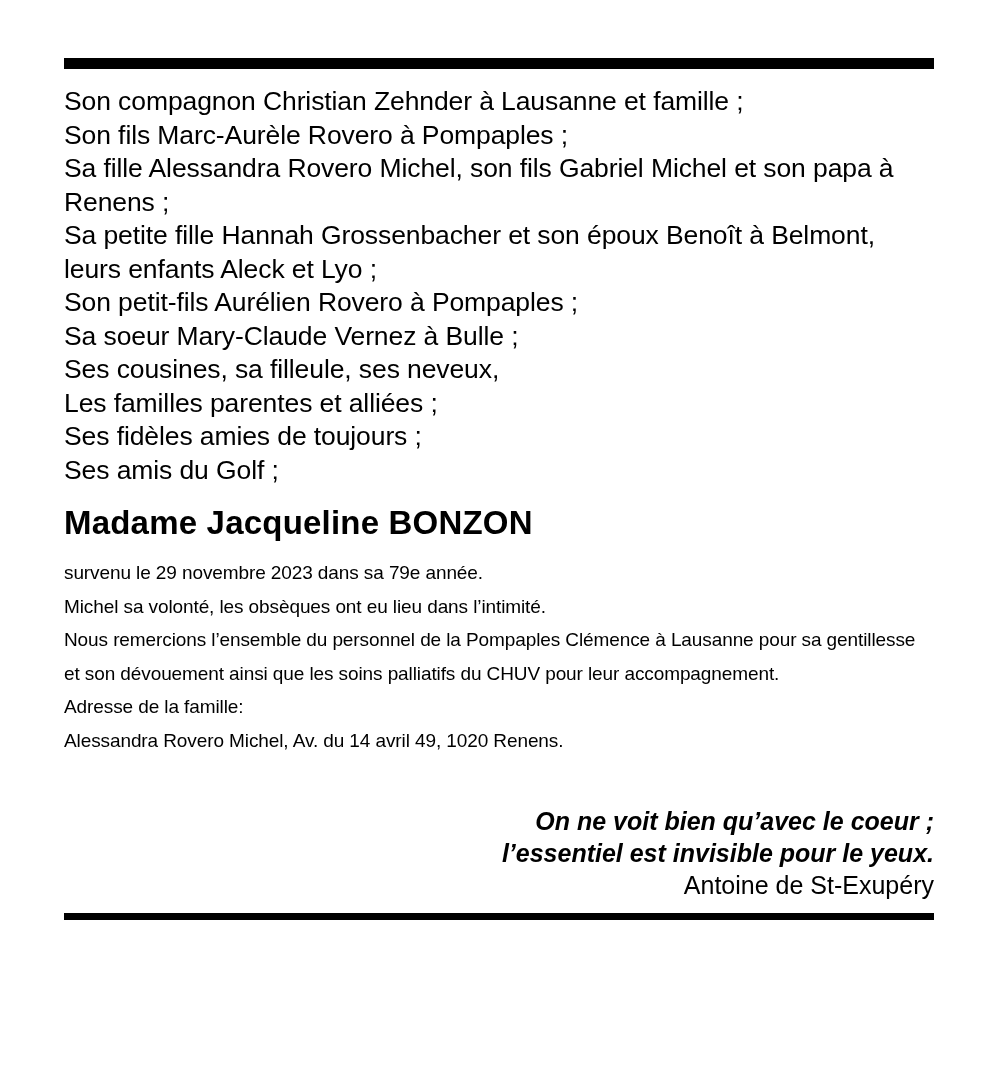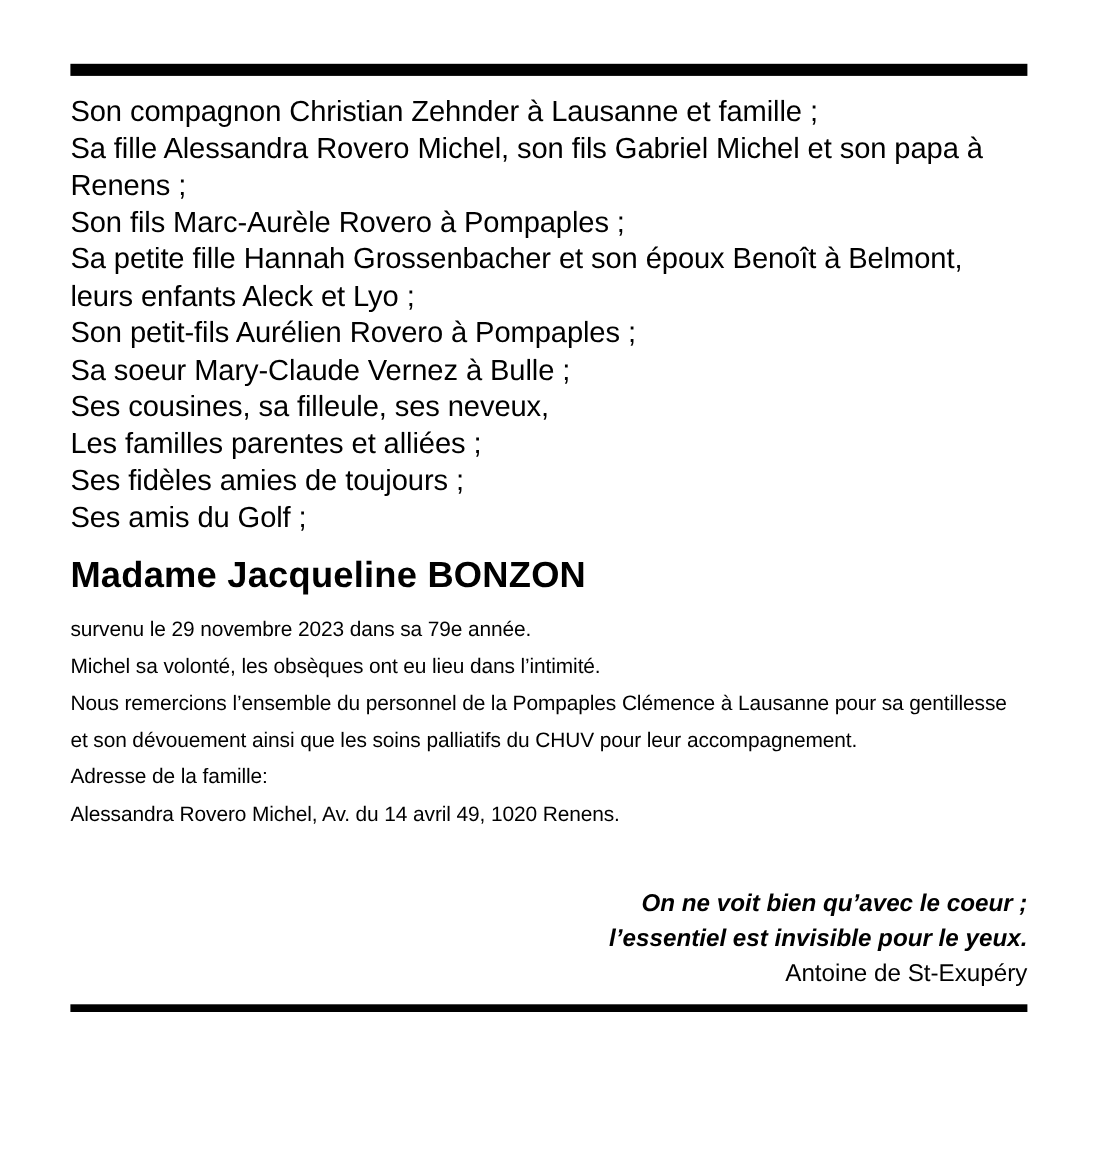--- a/index.html
+++ b/index.html
@@ -54,21 +54,21 @@
     font-size: 19px;
     line-height: 33.5px;
     letter-spacing: -0.1px;
   }
   .after-text p {
     margin: 0;
   }
   .quote {
     margin-top: 48px;
     text-align: right;
-    font-size: 22px;
+    font-size: 25px;
     line-height: 32px;
   }
   .quote .line-italic {
     font-style: italic;
     font-weight: bold;
   }
   .quote .author {
     font-style: normal;
     font-weight: normal;
   }
@@ -78,24 +78,24 @@
 
 <div class="notice">
 
   <div class="rule-top"></div>
 
   <div class="body-text">
     <p>
       <span>Son compagnon Christian </span><b>Zehnder</b><span> à Lausanne et famille ;</span>
     </p>
     <p>
-      <span>Sa fille Alessandra </span><b>Rovero Michel</b><span>, son fils Gabriel </span><b>Michel</b><span> et son papa à Renens ;</span>
+      <span>Son fils Marc-Aurèle </span><b>Rovero</b><span> à Pompaples ;</span>
     </p>
     <p>
-      <span>Son fils Marc-Aurèle </span><b>Rovero</b><span> à Pompaples ;</span>
+      <span>Sa fille Alessandra </span><b>Rovero Michel</b><span>, son fils Gabriel </span><b>Michel</b><span> et son papa à Renens ;</span>
     </p>
     <p>
       <span>Sa petite fille Hannah </span><b>Grossenbacher</b><span> et son époux Benoît à Belmont, leurs enfants Aleck et Lyo ;</span>
     </p>
     <p>
       <span>Son petit-fils Aurélien </span><b>Rovero</b><span> à Pompaples ;</span>
     </p>
     <p>
       <span>Sa soeur Mary-Claude </span><b>Vernez</b><span> à Bulle ;</span>
     </p>

